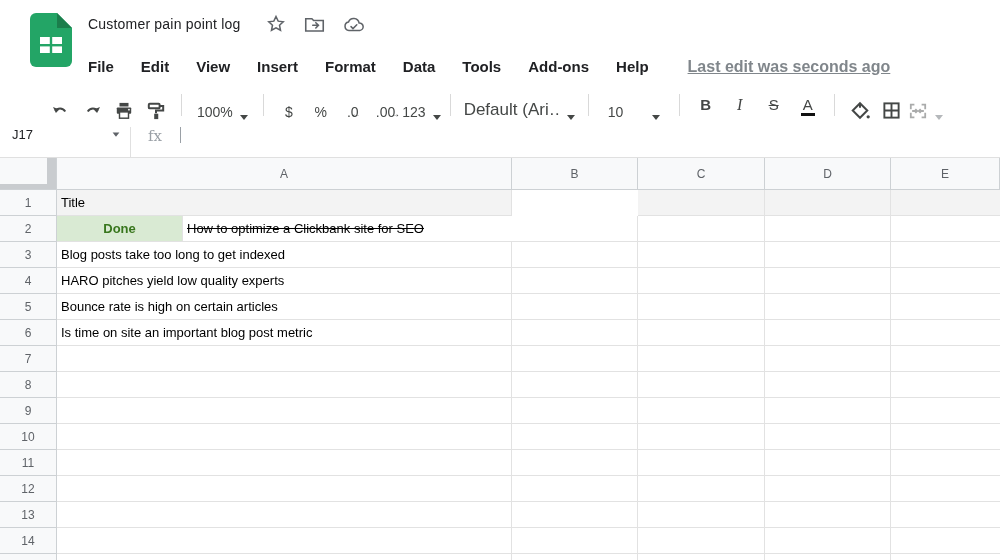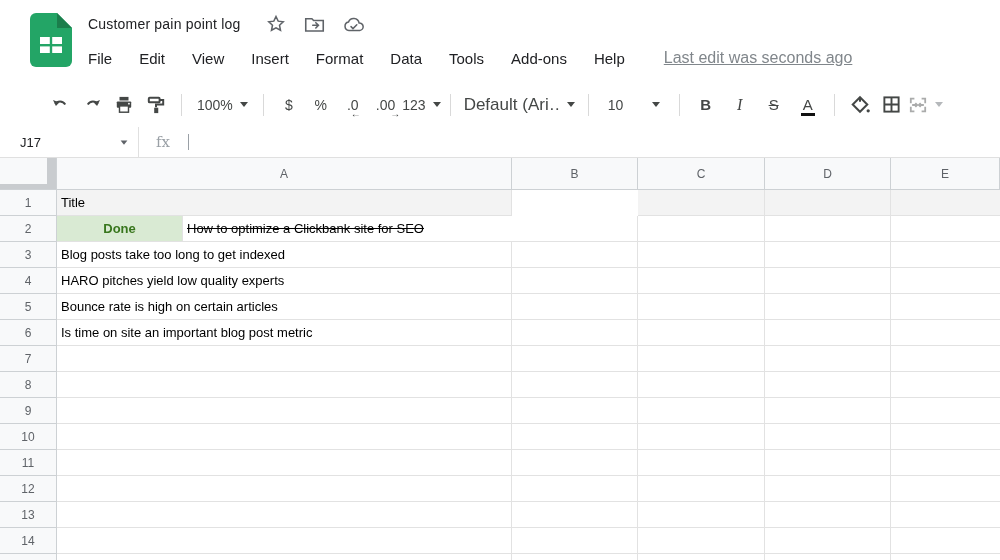--- a/index.html
+++ b/index.html
@@ -7,28 +7,28 @@
               font-family:"Liberation Sans", sans-serif; }
   .app { position:relative; width:1000px; height:560px; background:#fff; }
 
   
   .hdr { position:absolute; top:0; left:0; right:0; height:82px; background:#fff; }
   .logo { position:absolute; left:30px; top:13px; width:42px; height:54px; cursor:pointer; }
   .title-row { position:absolute; left:88px; top:14px; display:flex; align-items:center; }
   .doc-title { font-size:14px; color:#202124; letter-spacing:.2px; }
   .title-icons { display:flex; align-items:center; gap:18px; margin-left:26px; }
   .title-icons svg { display:block; }
-  .menubar { position:absolute; left:88px; top:49px; display:flex; align-items:flex-end; font-size:15px; color:#202124; }
+  .menubar { position:absolute; left:88px; top:58px; display:flex; align-items:flex-start; font-size:15px; color:#202124;font-weight:bold; }
   .menu-item { margin-right:27px; cursor:pointer; }
   .last-edit { margin-left:12px; font-size:16px; color:#80868b; text-decoration:underline; cursor:pointer; }
 
   
   .toolbar { position:absolute; top:82px; left:0; right:0; height:45px; background:#fff;
              display:flex; align-items:center; padding-left:44px; color:#444746; }
-  .tb-btn { display:flex; align-items:center; justify-content:center; height:30px; min-width:32px;
+  .tb-btn { display:flex; align-items:flex-end; justify-content:center; height:30px; min-width:32px;
             border-radius:4px; cursor:pointer; position:relative; }
   .tb-btn svg { display:block; }
   .tb-sep { width:1px; height:22px; background:#d9d9d9; margin:0 9px; }
   .tb-text { font-size:14px; color:#444746; }
   .caret { width:0; height:0; border-left:4px solid transparent; border-right:4px solid transparent;
            border-top:5px solid #444746; margin-left:7px; }
   .caret.grey { border-top-color:#b5b8bb; }
   .zoom-btn { padding:0 6px; }
   .dec-wrap { position:relative; padding:0 7px; }
   .dec-arrow { position:absolute; font-size:10px; color:#444746; bottom:1px; }
@@ -37,21 +37,21 @@
   .font-name { width:96px; text-align:left; font-size:17px; overflow:hidden; white-space:nowrap; }
   .fmt-letter { font-size:15px; width:34px; text-align:center; cursor:pointer; }
   .b { font-weight:bold; }
   .i { font-style:italic; font-family:"Liberation Serif", serif; font-size:16px; }
   .s { text-decoration:line-through; }
   .a-color { font-size:15px; font-weight:500; border-bottom:3px solid #111; padding:0 2px; line-height:17px; }
   .disabled svg { opacity:.45; }
 
   
   .fbar { position:absolute; top:127px; left:0; right:0; height:31px; background:#fff;
-          border-bottom:1px solid #e0e0e0; display:flex; align-items:center;padding-left:8px; }
+          border-bottom:1px solid #e0e0e0; display:flex; align-items:flex-start; }
   .namebox { width:130px; display:flex; align-items:center; padding-left:12px; font-size:13px; color:#202124; cursor:pointer; }
   .namebox .caret { margin-left:auto; margin-right:10px; border-top-color:#5f6368; transform:scale(.85); }
   .fbar-sep { width:1px; height:30px; background:#e0e0e0; }
   .fx { font-family:"DejaVu Serif", serif; font-size:15px; color:#9aa0a6; margin-left:17px; }
   .fcursor { width:1px; height:16px; background:#9aa0a6; margin-left:18px; }
 
   
   .grid { position:absolute; top:158px; left:0; width:1000px; height:402px; overflow:hidden;
           font-size:13px; color:#000; }
   .g-row { display:flex; height:26px; }

